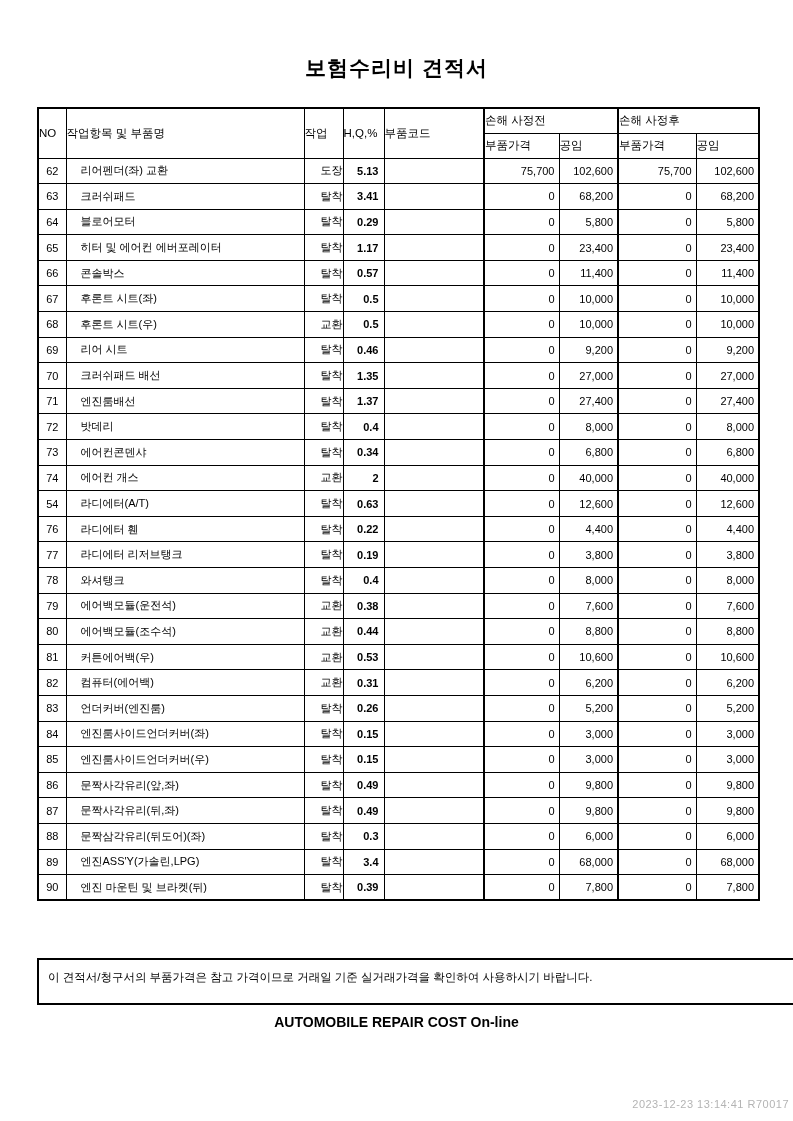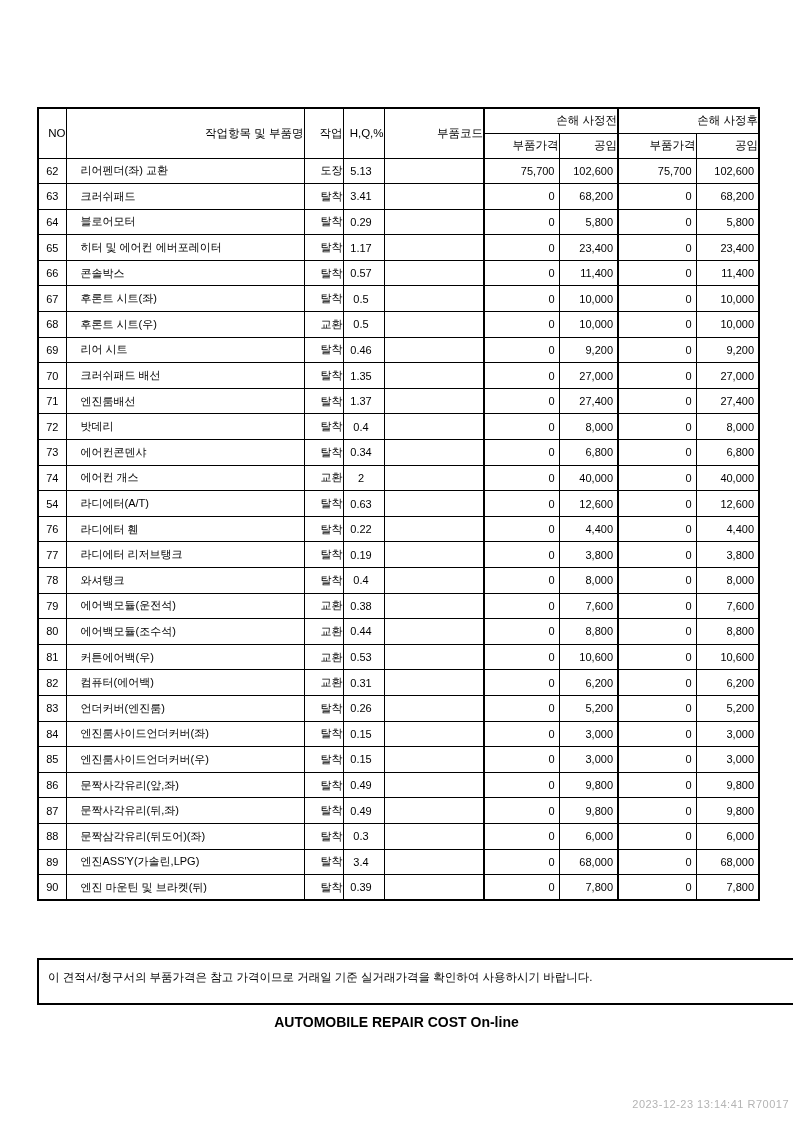--- a/index.html
+++ b/index.html
@@ -21,26 +21,26 @@
     width:721px; table-layout:fixed;
     border-collapse:collapse;
     border:2px solid #000;
     font-size:11px;
   }
   table.estimate th, table.estimate td {
     border:1px solid #000;
     overflow:hidden; white-space:nowrap;
     vertical-align:middle;
   }
-  table.estimate thead th { height:25px; font-weight:normal; font-size:11.5px; text-align:right; }
+  table.estimate thead th { height:25px; font-weight:normal; font-size:11.5px; text-align:left; }
   table.estimate tbody td { height:25.6px; }
   .c-no   { text-align:center;margin-top:44px; }
   .c-name { text-align:left; padding-left:14px; }
   .c-work { text-align:right; }
-  .c-num  { text-align:center; padding-right:5px; }
+  .c-num  { text-align:right; padding-right:5px;font-weight:bold; }
   .c-code { }
   .c-price{ text-align:right; padding-right:4px; }
   .grp-l  { border-left:2px solid #000 !important; }
 
   .notice-box {
     position:absolute; left:37px; top:958px; width:784px; height:47px;
     border:2px solid #000;
     font-size:11.5px; padding:10px 10px 0 9px;
   }
   .brand-line {
@@ -54,20 +54,21 @@
   .timestamp {
     position:absolute; top:1098px; right:4px;
     font-size:11px; color:#b4b4b4; letter-spacing:0.5px;
   }
 </style>
 </head>
 <body>
 
 <div class="page">
 
+  <div class="doc-title">보험수리비 견적서</div>
 
   <table class="estimate">
     <colgroup>
       <col style="width:28px">
       <col style="width:238px">
       <col style="width:39px">
       <col style="width:41px">
       <col style="width:100px">
       <col style="width:75px">
       <col style="width:59px">

